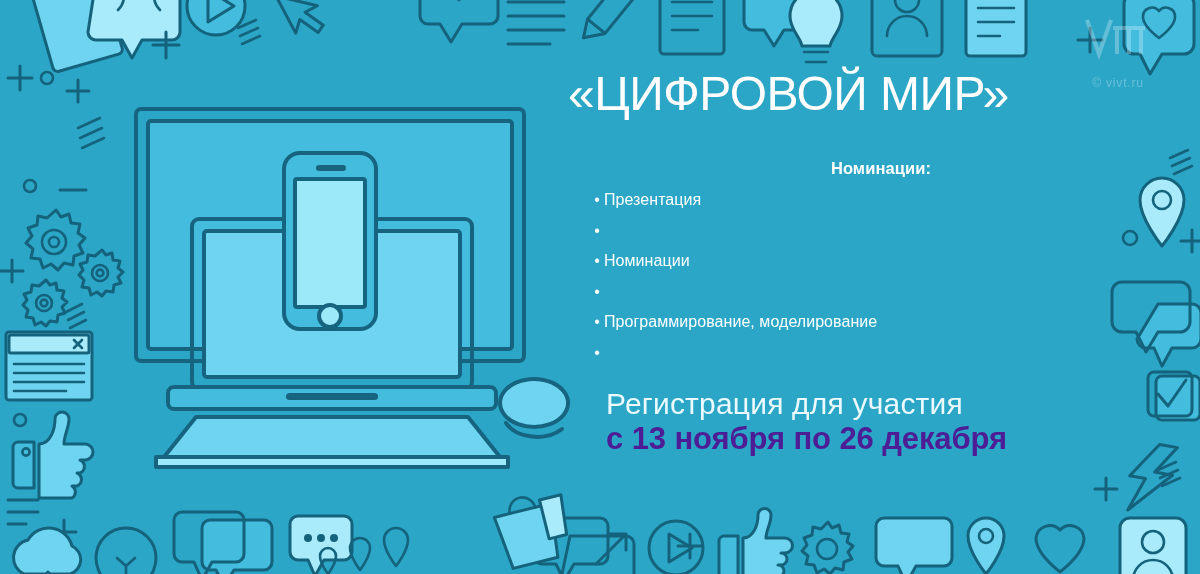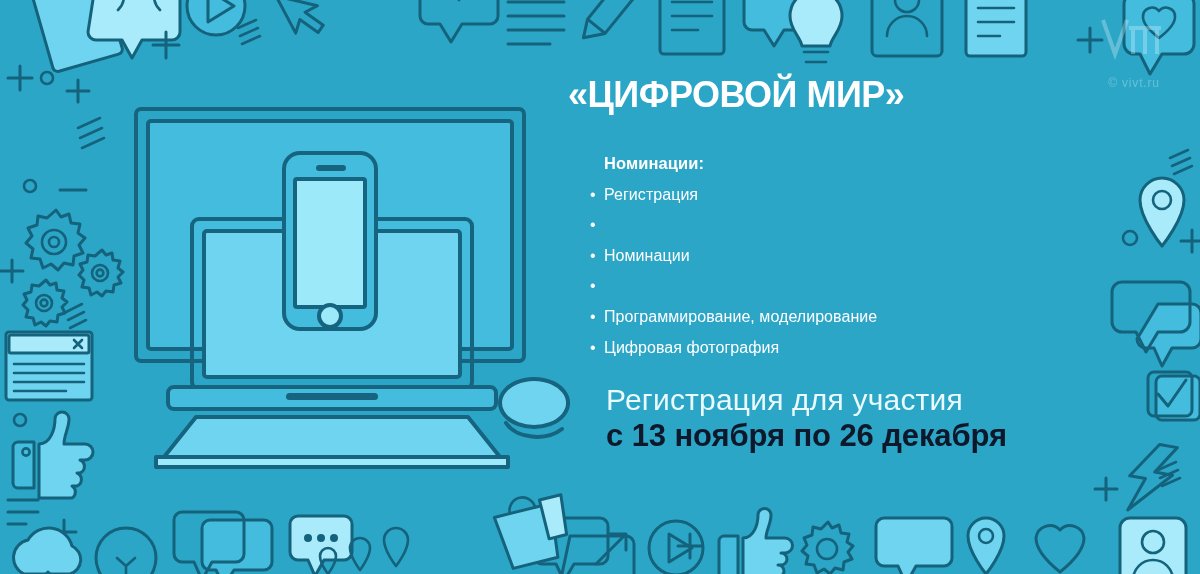--- a/index.html
+++ b/index.html
@@ -20,51 +20,51 @@
   #text-col{
     position:absolute;left:598px;top:52px;width:560px;height:470px;
     color:#ffffff;
   }
   .kicker{
     font-size:21.5px;font-weight:bold;line-height:1.30;
     letter-spacing:-0.1px;margin:0;color:#ffffff;
   }
   .kicker span{display:block;}
   #main-title{
-    margin:24px 0 0 -30px;
-    font-size:36px;font-weight:bold;line-height:1.05;
+    margin:17px 0 0 -30px;
+    font-size:48px;font-weight:normal;line-height:1.05;
     letter-spacing:-0.5px;color:#ffffff;white-space:nowrap;
   }
-  #noms{margin:40px 0 0 6px;}
+  #noms{margin:40px 0 0 6px;text-align:center;}
   #noms-heading{
     font-size:16.5px;font-weight:bold;color:#ffffff;margin:0 0 13px 0;
     letter-spacing:0.1px;
   }
   .nom-list{list-style:none;margin:0;padding:0;}
   .nom-item{
     font-size:16px;font-weight:normal;color:#ffffff;
     margin:0 0 13.5px -14px;padding:0;letter-spacing:0.05px;
     display:flex;align-items:baseline;
   }
   .nom-bullet{
     display:inline-block;width:14px;flex:0 0 14px;
     font-size:16px;line-height:1;color:#ffffff;
   }
   #reg{margin:26px 0 0 8px;}
   #reg-line1{
     font-size:30px;font-weight:normal;color:#eafaff;line-height:1.12;
     letter-spacing:0.2px;
   }
   #reg-line2{
-    font-size:31px;font-weight:bold;color:#0f172a;line-height:1.12;
+    font-size:31px;font-weight:bold;color:#4c1d95;line-height:1.12;
     letter-spacing:-0.1px;margin-top:2px;
   }
   
   #watermark{
-    position:absolute;right:12px;top:14px;width:108px;height:92px;
+    position:absolute;right:28px;top:14px;width:108px;height:92px;
     opacity:.30;text-align:center;
   }
   #wm-text{
     font-size:12px;color:#eaf8ff;letter-spacing:.8px;
     font-family:"Liberation Sans",sans-serif;
   }
 </style>
 </head>
 <body>
 
@@ -378,39 +378,38 @@
     <div class="kicker">
     </div>
 
     <div id="main-title">«ЦИФРОВОЙ МИР»</div>
 
     <div id="noms">
       <div id="noms-heading">Номинации:</div>
       <ul class="nom-list">
         <li class="nom-item">
           <span class="nom-bullet">•</span>
-          <span>Регистрация</span>
+          <span>Презентация</span>
         </li>
         <li class="nom-item">
           <span class="nom-bullet">•</span>
         </li>
         <li class="nom-item">
           <span class="nom-bullet">•</span>
           <span>Номинации</span>
         </li>
         <li class="nom-item">
           <span class="nom-bullet">•</span>
         </li>
         <li class="nom-item">
           <span class="nom-bullet">•</span>
           <span>Программирование, моделирование</span>
         </li>
         <li class="nom-item">
           <span class="nom-bullet">•</span>
-          <span>Цифровая фотография</span>
         </li>
       </ul>
     </div>
 
     <div id="reg">
       <div id="reg-line1">Регистрация для участия</div>
       <div id="reg-line2">с 13 ноября по 26 декабря</div>
     </div>
   </div>
 

